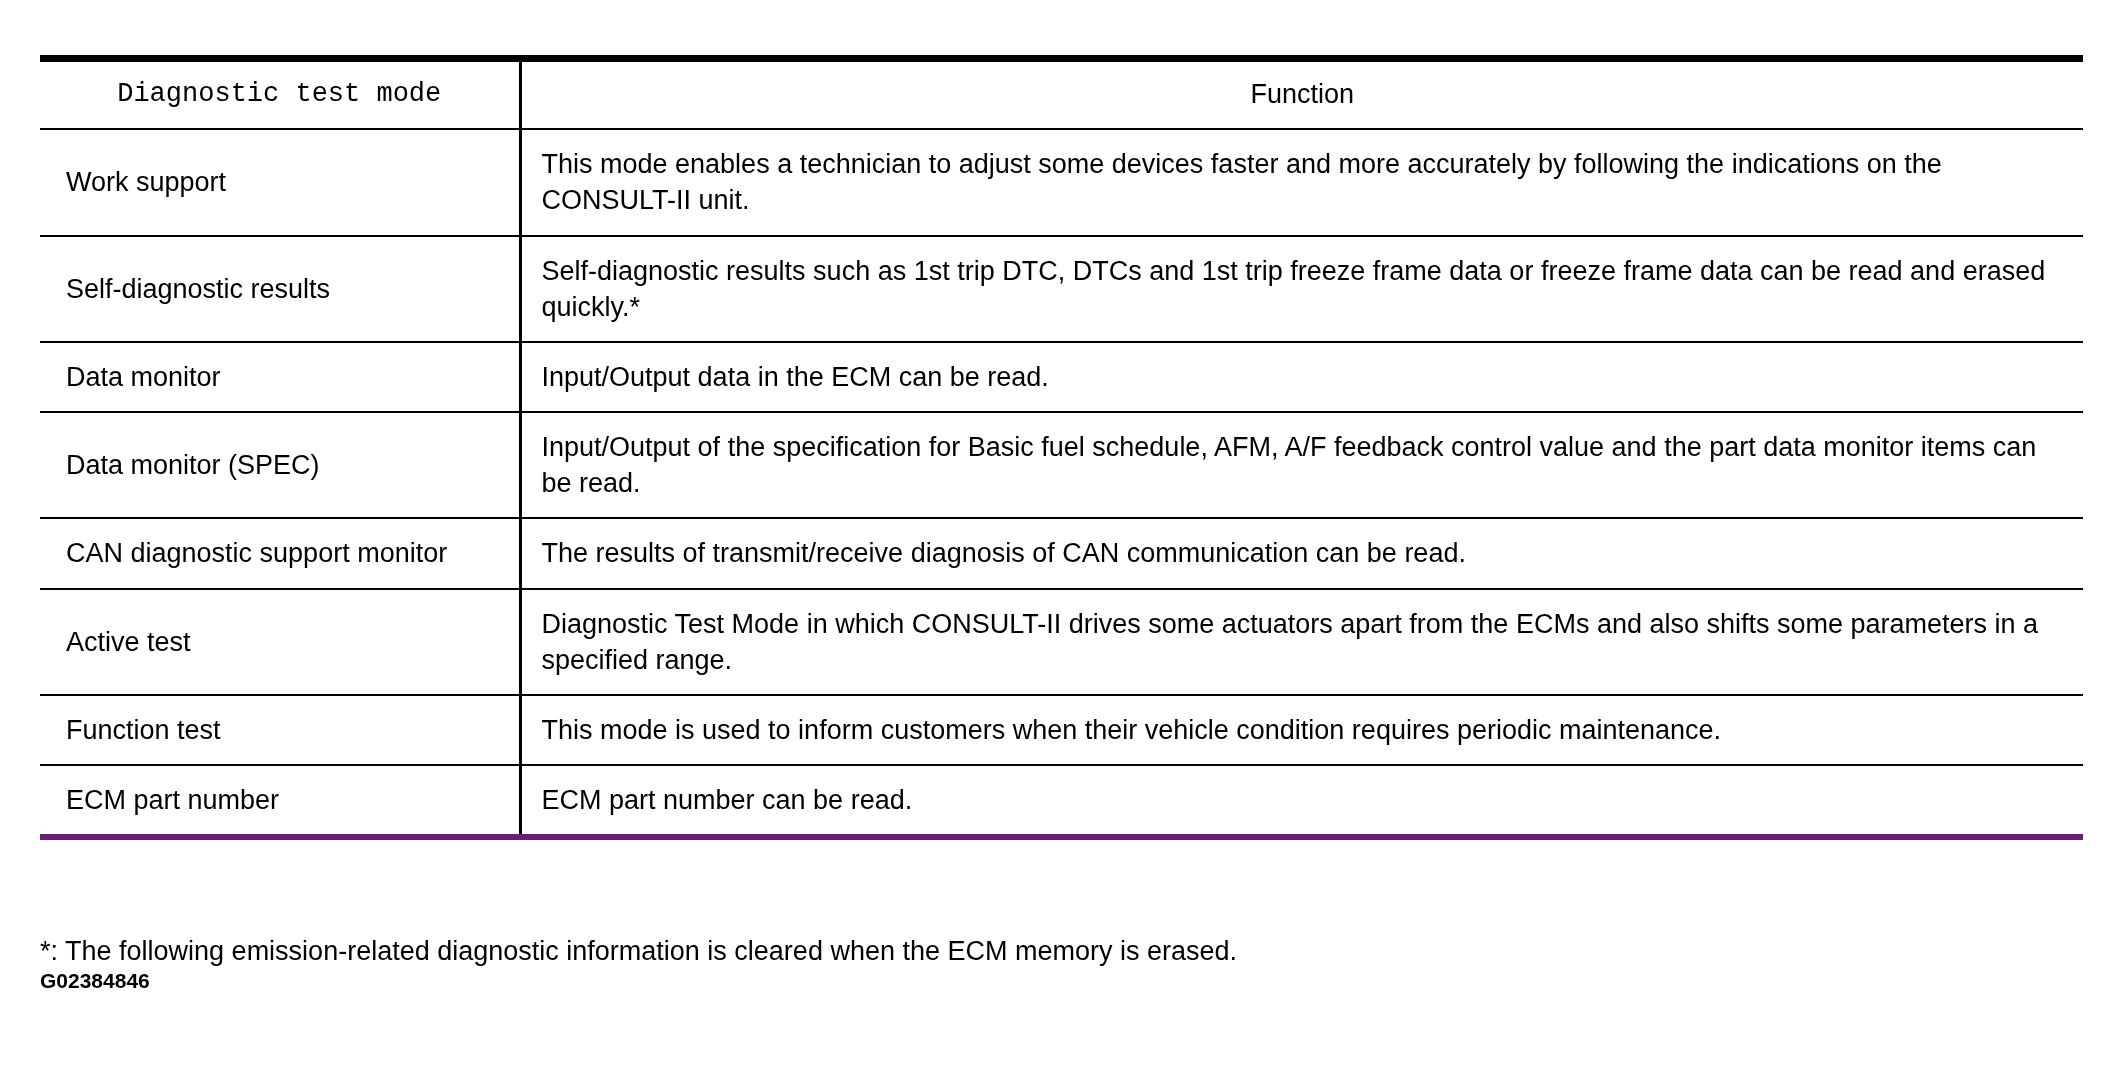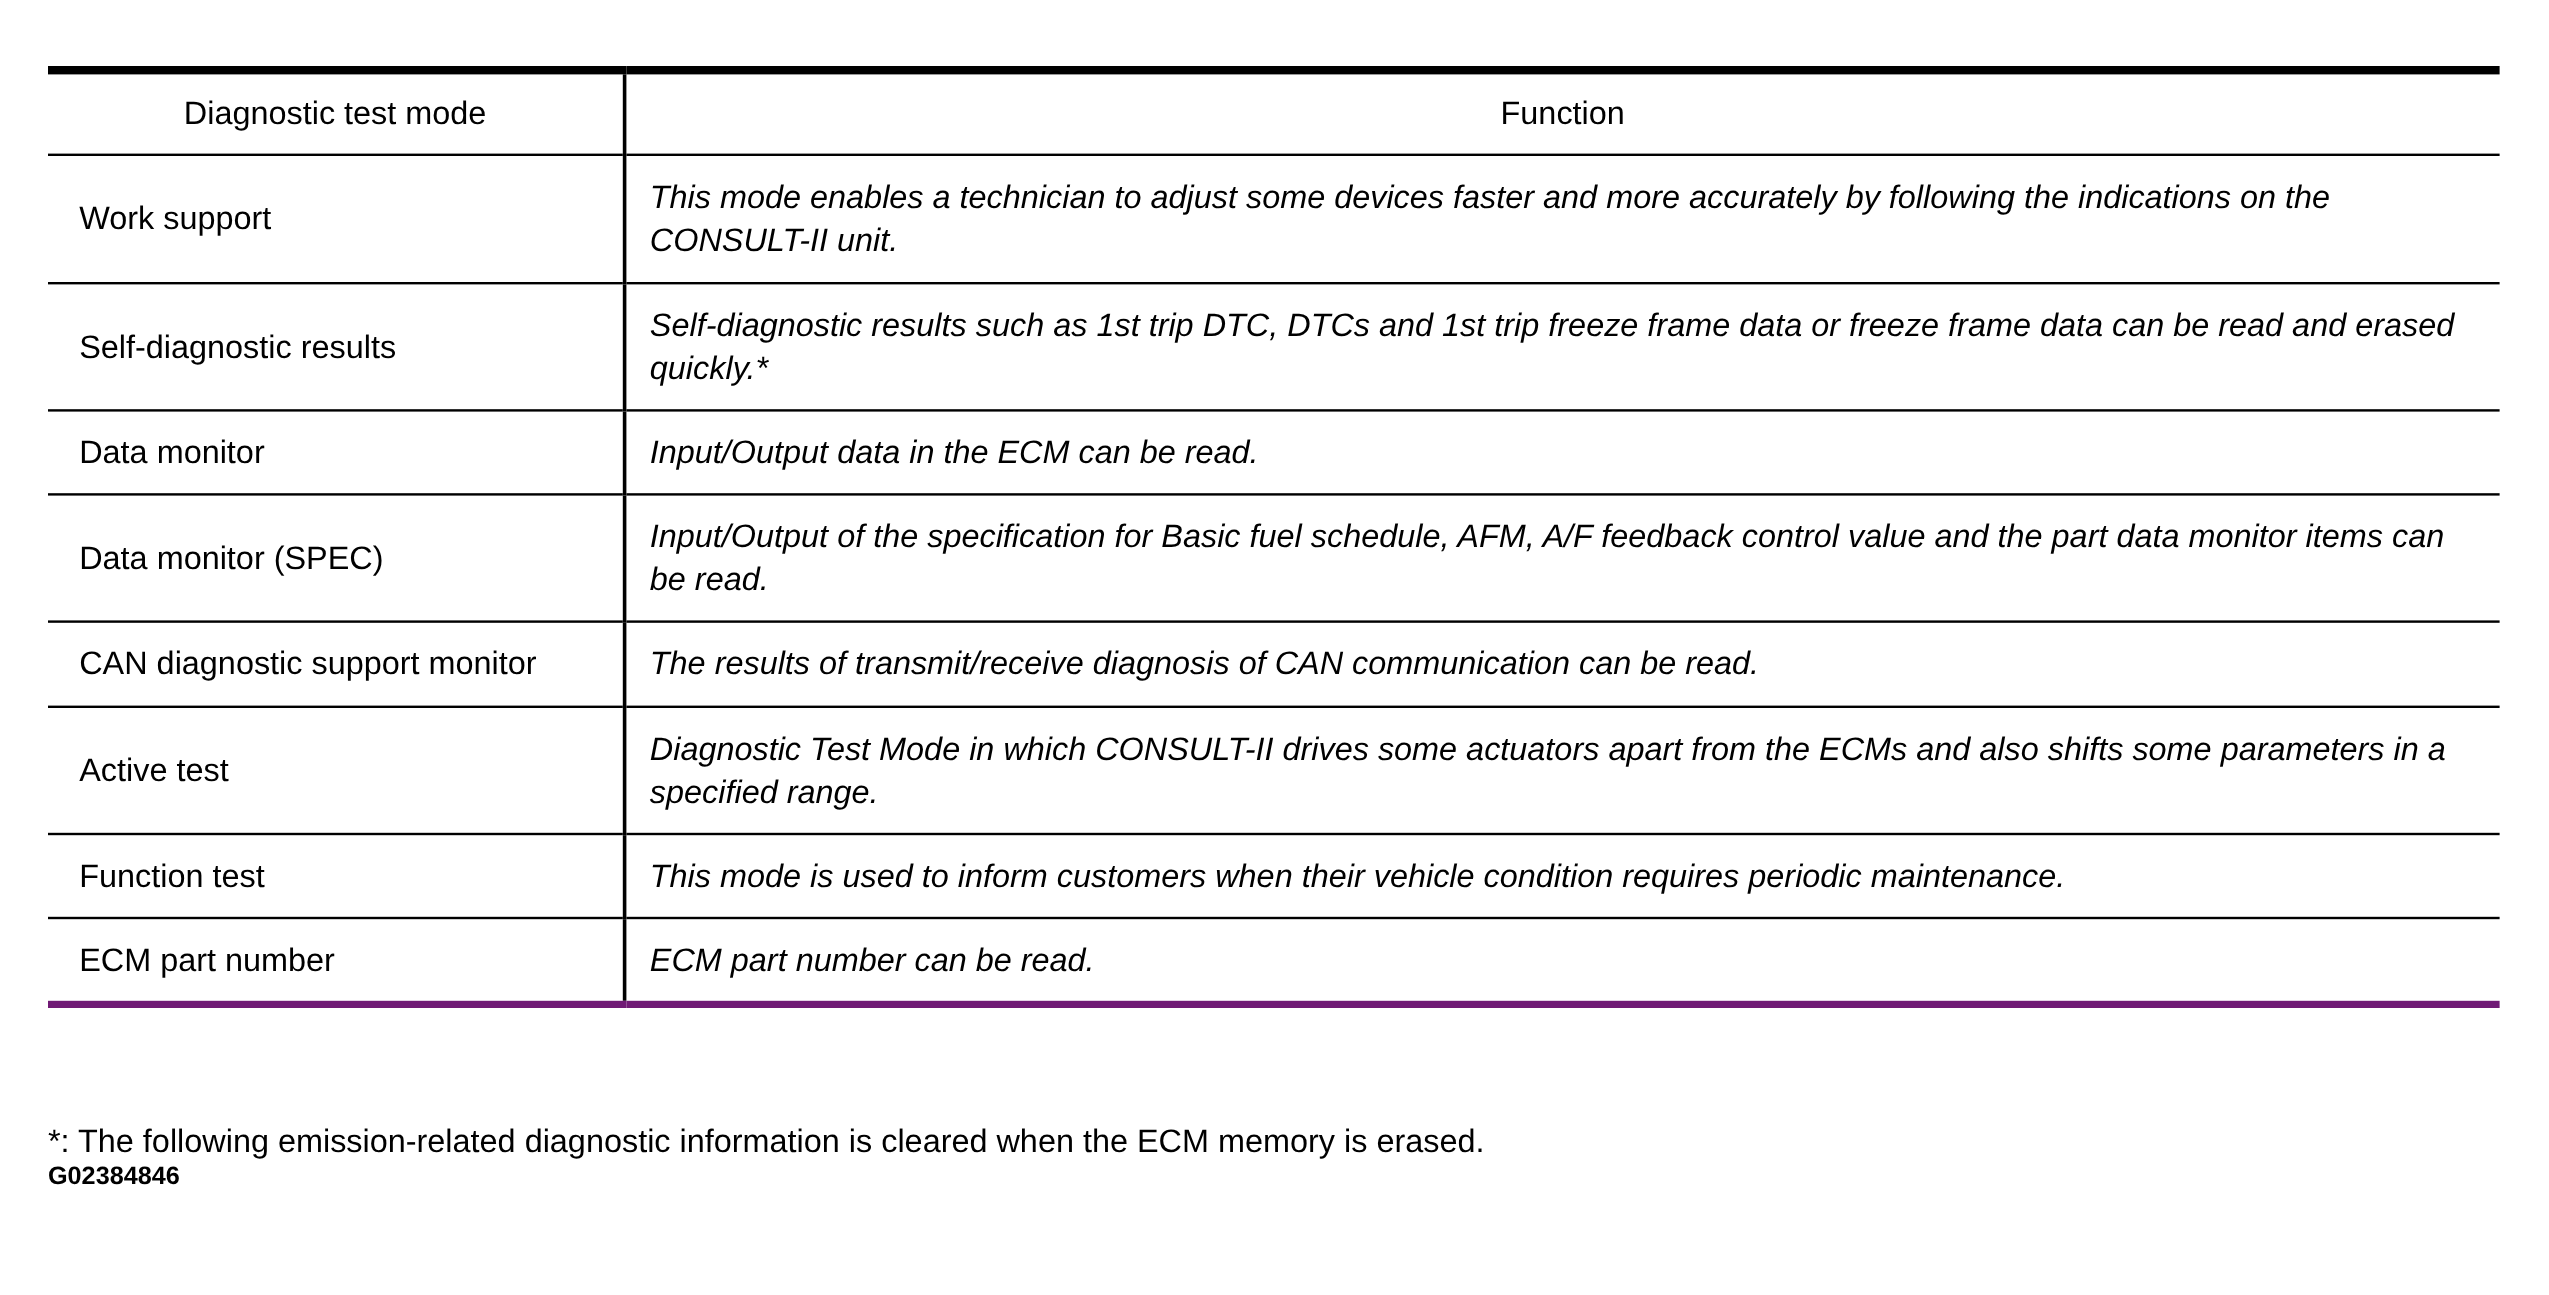--- a/index.html
+++ b/index.html
@@ -41,36 +41,36 @@
   table.dtm thead tr.head-row th {
     border-top: 7px solid #000;
     border-bottom: 2px solid #000;
     font-weight: normal;
     text-align: center;
     padding: 14px 12px 16px 12px;
     vertical-align: middle;
   }
   table.dtm thead tr.head-row th.mode-h {
     border-right: 3px solid #000;
+    font-family: Liberation Mono, monospace;
   }
   table.dtm tbody td {
     border-bottom: 2px solid #000;
     padding: 16px 14px 16px 14px;
     vertical-align: middle;
     text-align: left;
   }
   table.dtm tbody td.mode {
     border-right: 3px solid #000;
     padding-left: 26px;
     white-space: normal;
   }
   table.dtm tbody td.func {
     padding-left: 20px;
     padding-right: 16px;
-    font-style: italic;
   }
   table.dtm tbody tr:last-child td {
     border-bottom: 6px solid #701a75;
   }
   .footnote {
     position: absolute;
     left: 40px;
     top: 935px;
     font-size: 27px;
     line-height: 1.2;

